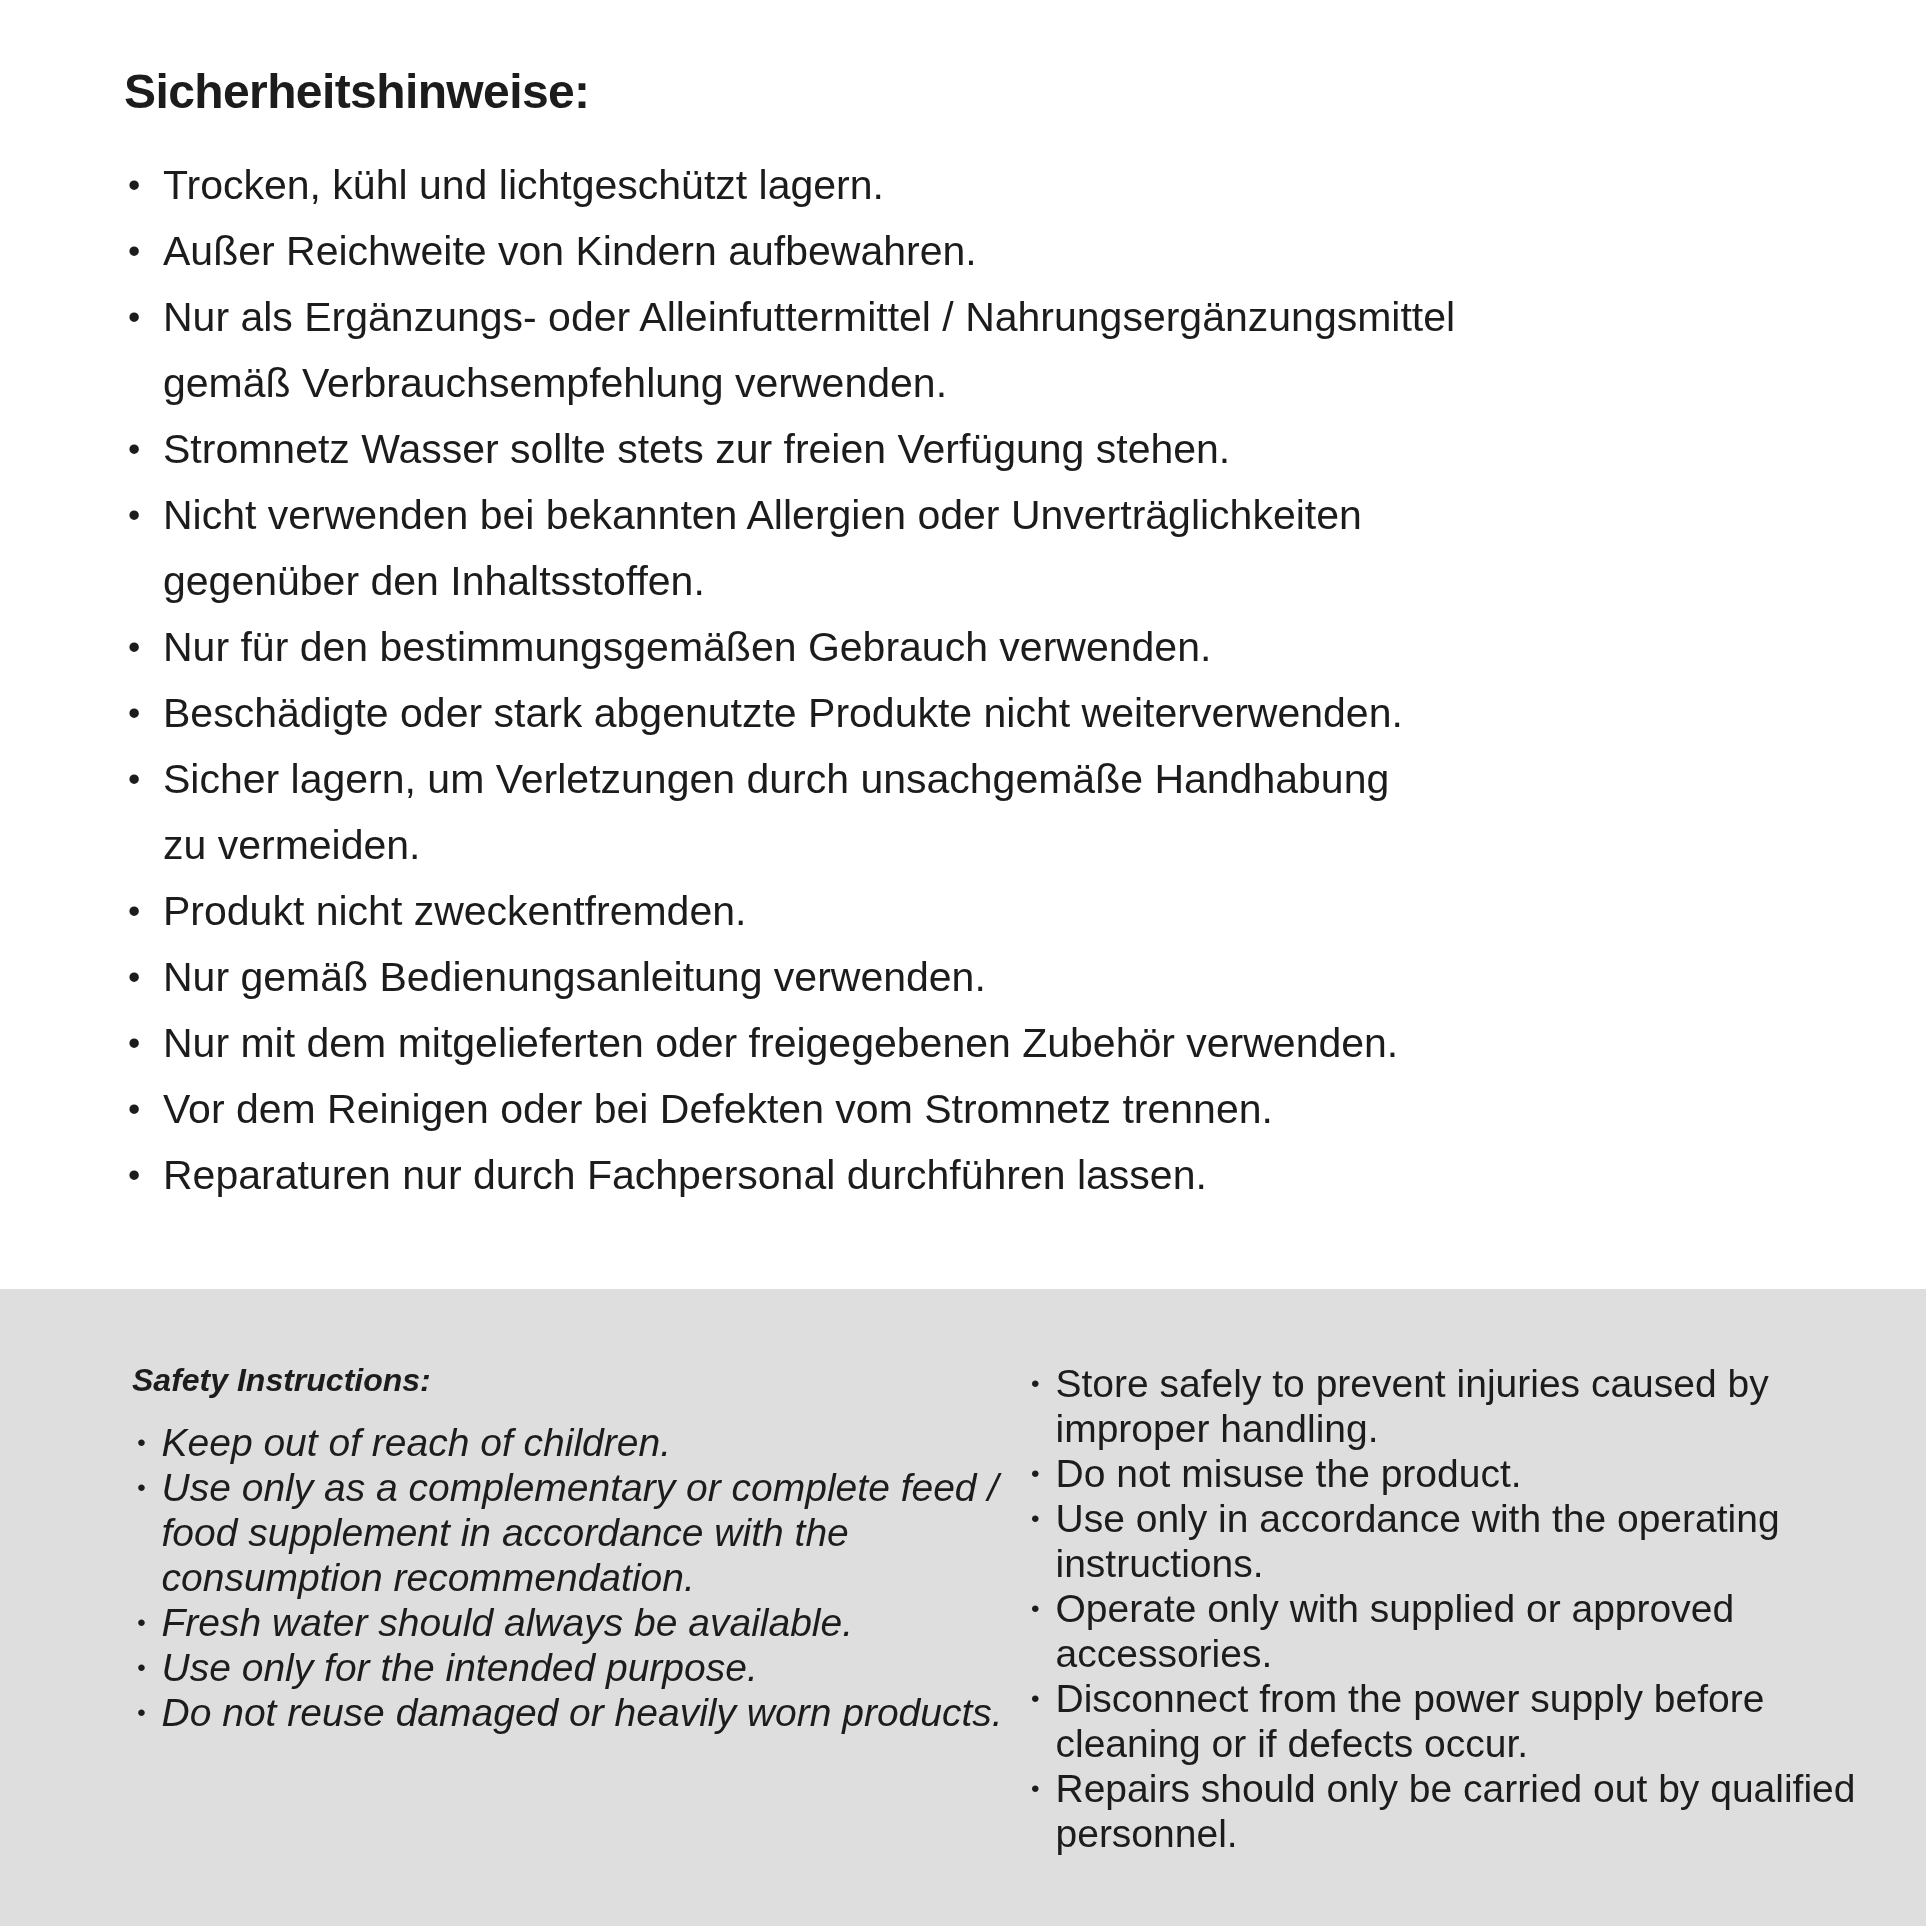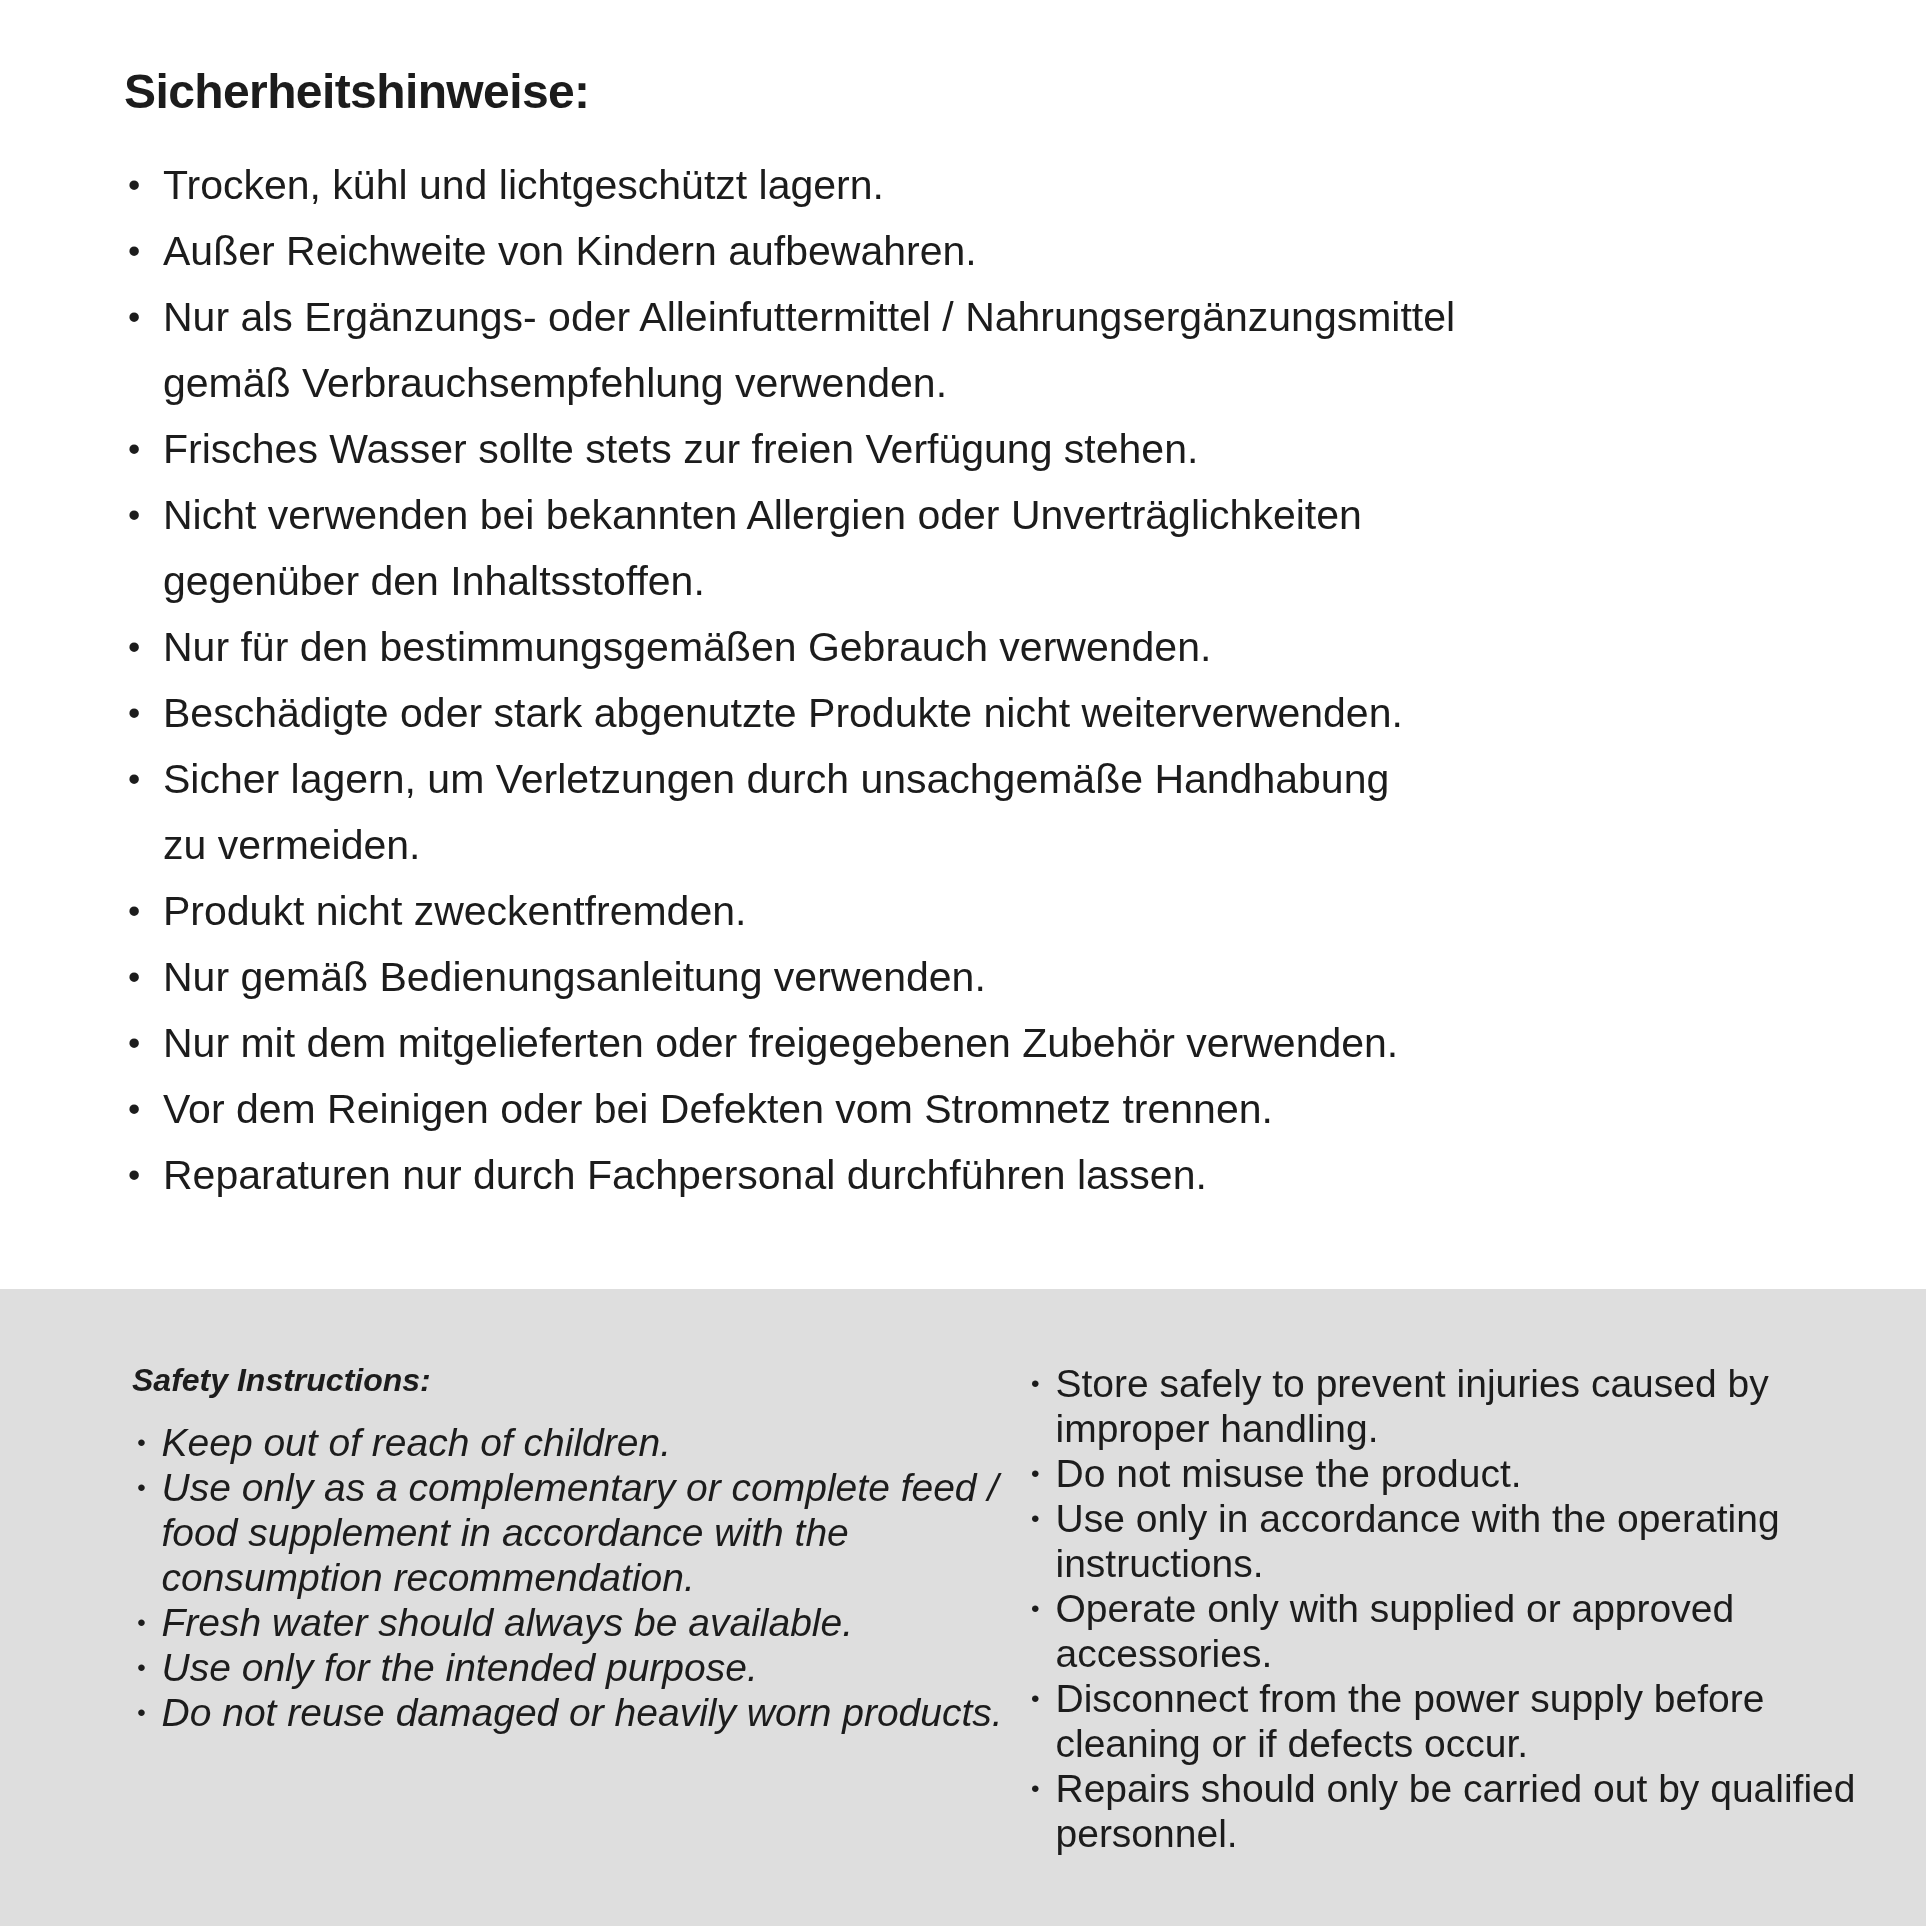--- a/index.html
+++ b/index.html
@@ -100,21 +100,21 @@
 
 <div class="page">
 
   <div class="german-section">
     <h1 class="german-title">Sicherheitshinweise:</h1>
     <ul class="bullets">
       <li>Trocken, kühl und lichtgeschützt lagern.</li>
       <li>Außer Reichweite von Kindern aufbewahren.</li>
       <li>Nur als Ergänzungs- oder Alleinfuttermittel / Nahrungsergänzungsmittel
 gemäß Verbrauchsempfehlung verwenden.</li>
-      <li>Frisches Wasser sollte stets zur freien Verfügung stehen.</li>
+      <li>Stromnetz Wasser sollte stets zur freien Verfügung stehen.</li>
       <li>Nicht verwenden bei bekannten Allergien oder Unverträglichkeiten
 gegenüber den Inhaltsstoffen.</li>
       <li>Nur für den bestimmungsgemäßen Gebrauch verwenden.</li>
       <li>Beschädigte oder stark abgenutzte Produkte nicht weiterverwenden.</li>
       <li>Sicher lagern, um Verletzungen durch unsachgemäße Handhabung
 zu vermeiden.</li>
       <li>Produkt nicht zweckentfremden.</li>
       <li>Nur gemäß Bedienungsanleitung verwenden.</li>
       <li>Nur mit dem mitgelieferten oder freigegebenen Zubehör verwenden.</li>
       <li>Vor dem Reinigen oder bei Defekten vom Stromnetz trennen.</li>

